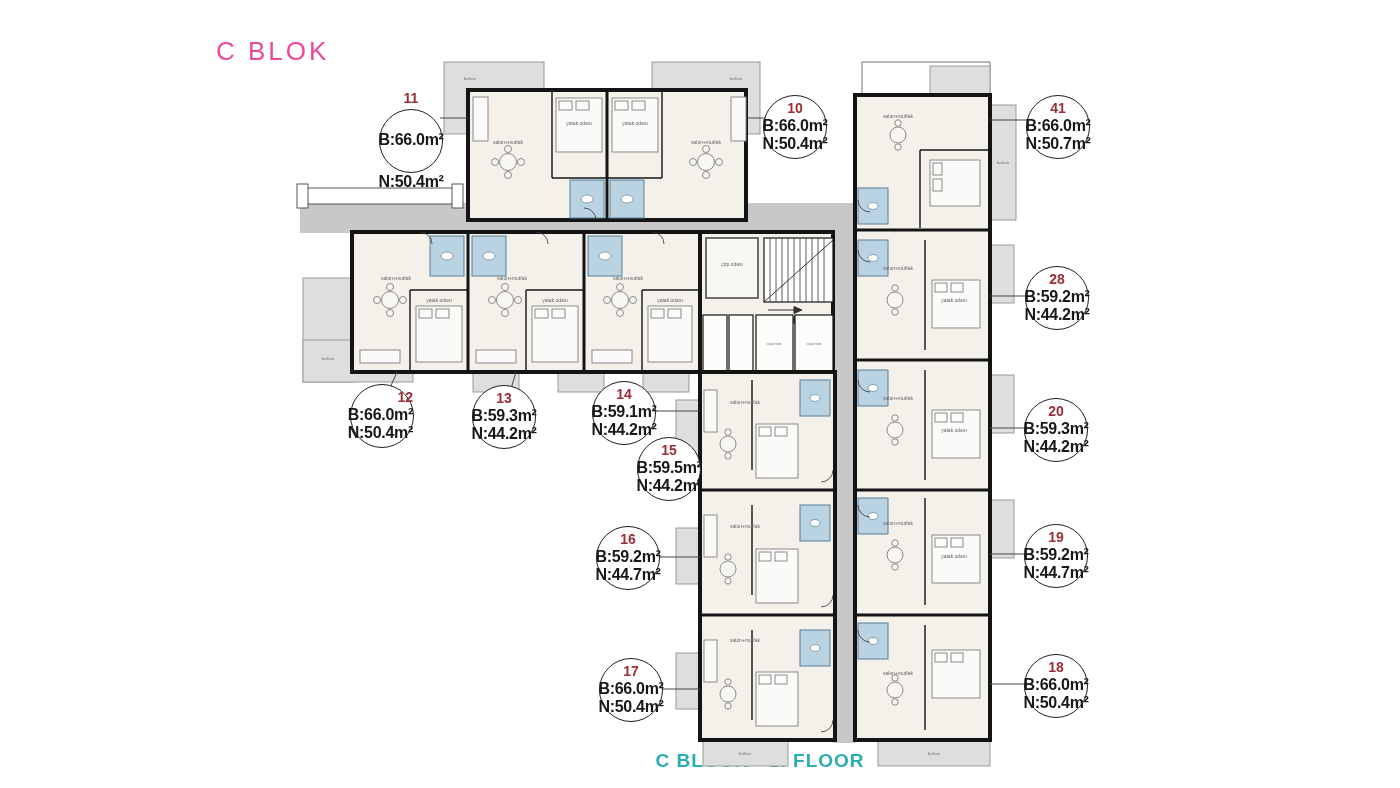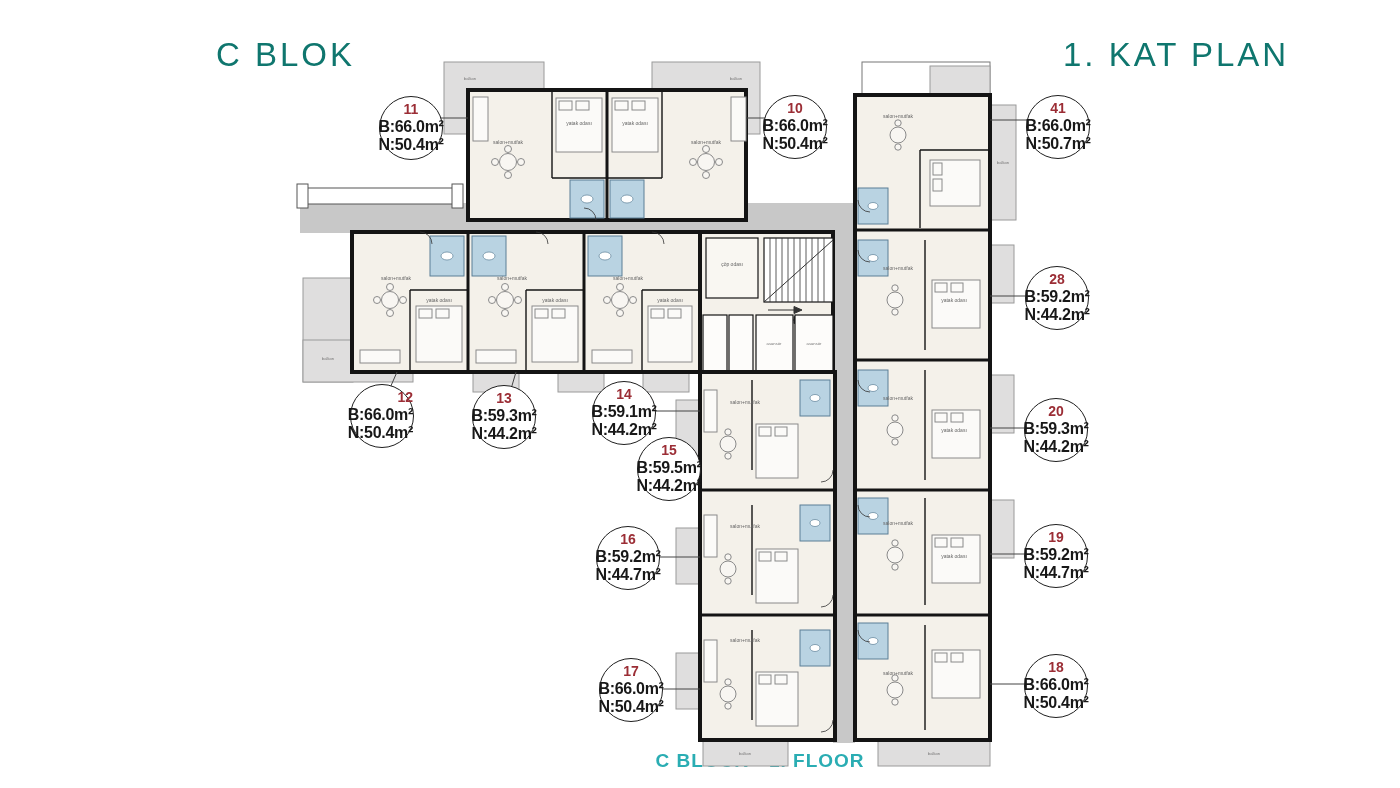--- a/index.html
+++ b/index.html
@@ -1,38 +1,37 @@
 <!DOCTYPE html>
 <html><head>
 <meta charset="utf-8">
 <style>
   html,body{margin:0;padding:0;background:#fff;}
   #stage{position:relative;width:1400px;height:788px;background:#ffffff;overflow:hidden;
          font-family:"Liberation Sans","DejaVu Sans",sans-serif;}
-  .title{position:absolute;font-size:33px;letter-spacing:3px;color:#0f766e;font-weight:400;}
+  .title{position:absolute;font-size:26px;letter-spacing:3px;color:#ec4899;font-weight:400;}
   #title-left{left:216px;top:36px;}
   #title-right{left:1063px;top:36px;}
   .caption{position:absolute;left:500px;top:750px;width:520px;text-align:center;
            font-size:19px;font-weight:700;letter-spacing:1px;color:#2aadb3;}
   svg{position:absolute;left:0;top:0;}
   .badge{position:absolute;width:64px;height:64px;border:1.7px solid #1f1f1f;border-radius:50%;
          background:#fff;display:flex;flex-direction:column;align-items:center;justify-content:center;
          line-height:1.12;z-index:3;box-sizing:border-box;}
   .badge .num{color:#9b2d35;font-size:14px;font-weight:700;}
   .badge .area{font-size:16px;font-weight:700;color:#181818;letter-spacing:-0.3px;white-space:nowrap;}
   .roomlabel{font-size:5px;fill:#666;}
   .tinylabel{font-size:4.2px;fill:#777;}
 </style>
 </head>
 <body>
 
 <div id="stage">
 
   <div class="title" id="title-left">C BLOK</div>
-  <div class="title" id="title-right">1. KAT PLAN</div>
   <div class="caption">C BLOCK - 1. FLOOR</div>
 
   <svg width="1400" height="788" viewBox="0 0 1400 788">
 
     <g>
       <rect x="300" y="203" width="558" height="30" fill="#c8c8c8"></rect>
       <rect x="833" y="203" width="22" height="540" fill="#c8c8c8"></rect>
       <rect x="300" y="188" width="162" height="16" fill="#fff" stroke="#555" stroke-width="1"></rect>
       <rect x="297" y="184" width="11" height="24" fill="#fff" stroke="#555" stroke-width="1"></rect>
       <rect x="452" y="184" width="11" height="24" fill="#fff" stroke="#555" stroke-width="1"></rect>
@@ -345,21 +344,21 @@
       <text class="tinylabel" x="814" y="345">asansör</text>
       <text class="tinylabel" x="470" y="80">balkon</text>
       <text class="tinylabel" x="736" y="80">balkon</text>
       <text class="tinylabel" x="328" y="360">balkon</text>
       <text class="tinylabel" x="1003" y="164">balkon</text>
       <text class="tinylabel" x="745" y="755">balkon</text>
       <text class="tinylabel" x="934" y="755">balkon</text>
     </g>
   </svg>
 
-  <div class="badge" style="left:379px;top:96px;">
+  <div class="badge" style="left:379px;top:109px;gap:24px;">
     <span class="num">11</span>
     <span class="area">B:66.0m²</span>
     <span class="area">N:50.4m²</span>
   </div>
   <div class="badge" style="left:763px;top:95px;">
     <span class="num">10</span>
     <span class="area">B:66.0m²</span>
     <span class="area">N:50.4m²</span>
   </div>
   <div class="badge" style="left:1026px;top:95px;">

